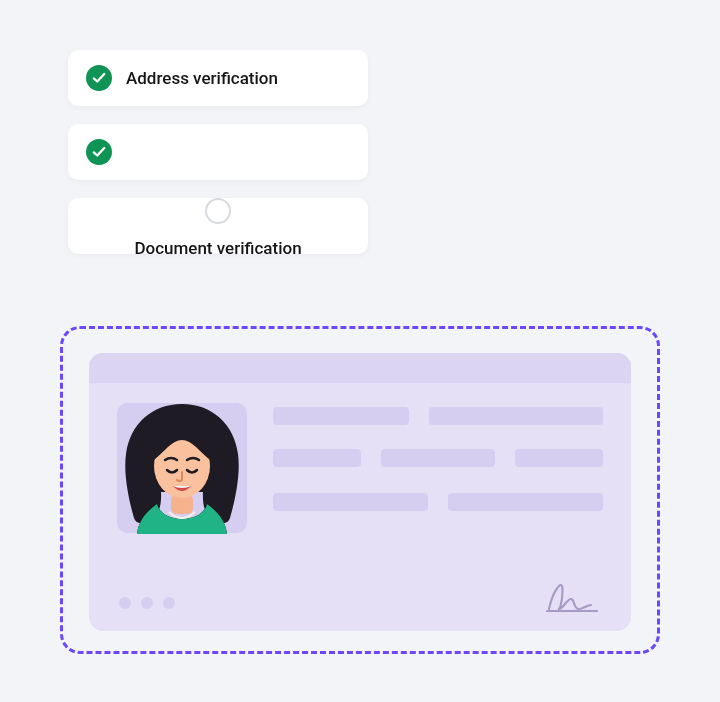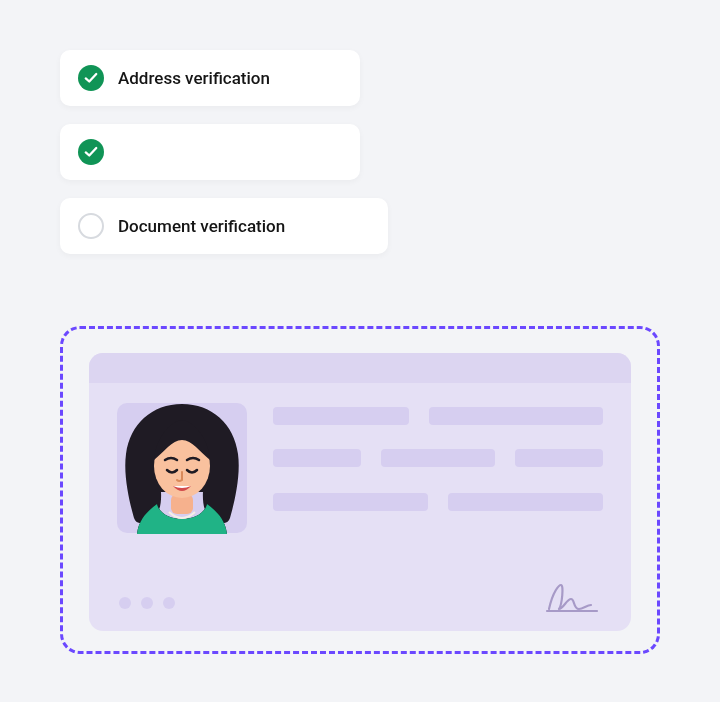--- a/index.html
+++ b/index.html
@@ -23,22 +23,23 @@
   .step-card {
     background: #ffffff;
     border-radius: 10px;
     width: 300px;
     height: 56px;
     display: flex;
     align-items: center;
     padding: 0 18px;
     gap: 14px;
     box-shadow: 0 2px 6px rgba(0,0,0,0.04);
-  }
-  .step-card.wide { width: 328px; }
+    margin-left: 8px;
+  }
+  .step-card.wide { width: 300px; flex-direction: column; }
   .check-icon {
     width: 26px; height: 26px; border-radius: 50%;
     background: #109456;
     display: flex; align-items: center; justify-content: center;
     flex-shrink: 0;
   }
   .check-icon svg { width: 14px; height: 14px; display:block; }
   .ring-icon {
     width: 26px; height: 26px; border-radius: 50%;
     border: 2.5px solid #d7dadf;

